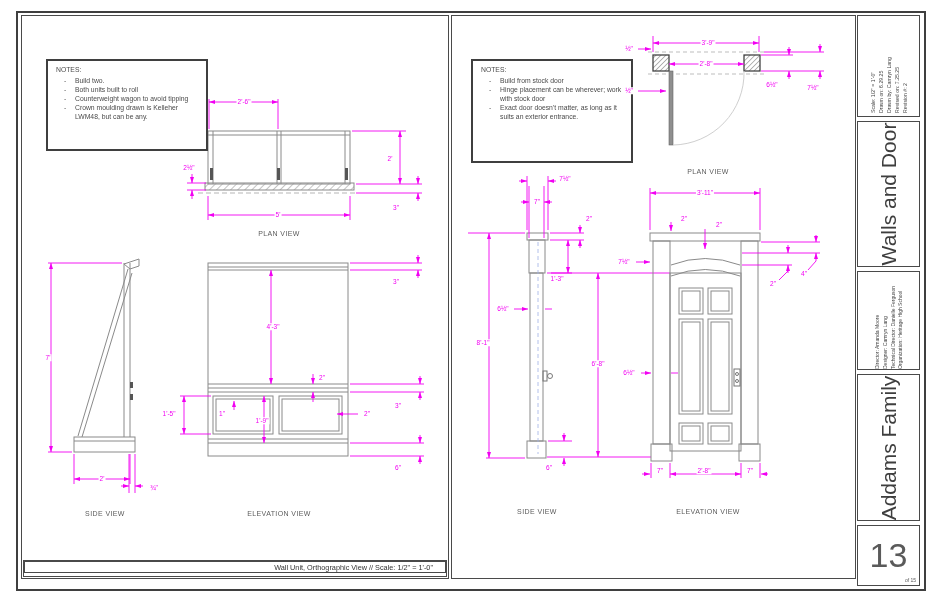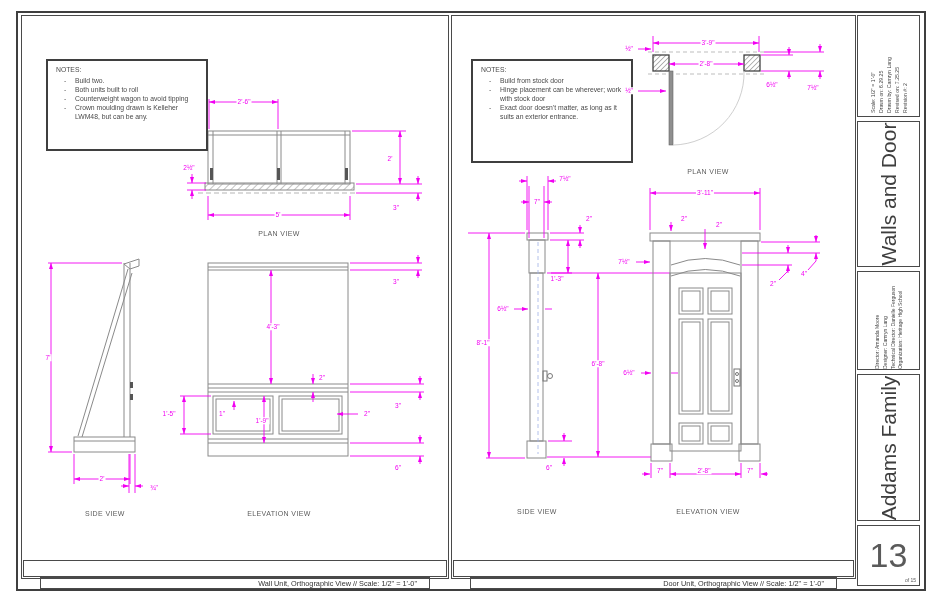--- a/index.html
+++ b/index.html
@@ -16,21 +16,21 @@
   .notes-title{margin-bottom:2px;}
   .note-row{display:flex;}
   .note-dash{flex:0 0 19px;padding-left:8px;box-sizing:border-box;}
   .note-text{flex:1;padding-right:2px;}
   .dim{position:absolute;transform:translate(-50%,-50%);color:#f200f2;font-size:6.5px;
        line-height:1.15;background:#fff;padding:0 1px;white-space:nowrap;z-index:3;}
   .vlabel{position:absolute;transform:translate(-50%,-50%);color:#5c5c5c;font-size:7px;
           letter-spacing:.4px;white-space:nowrap;z-index:3;}
   .caption-bar{position:absolute;left:1px;right:1px;bottom:1px;height:15px;
                border:1px solid #4a4a4a;background:#fff;z-index:4;}
-  .caption-inner{margin:16px;border:1px solid #4a4a4a;height:9px;line-height:9px;
+  .caption-inner{margin:0;border:1px solid #4a4a4a;height:9px;line-height:9px;
                  font-size:7.3px;color:#333;text-align:right;padding:1px 12px 0 0;}
   .tb-box{position:absolute;left:857px;width:63px;border:1.3px solid #4a4a4a;background:#fff;
           box-sizing:border-box;}
   .rot{position:absolute;left:50%;top:50%;transform:translate(-50%,-50%) rotate(-90deg);}
   .tb-meta{font-size:5.2px;line-height:1.55;color:#444;white-space:nowrap;}
   .tb-title{font-size:21px;color:#3e3e3e;white-space:nowrap;letter-spacing:0px;}
   .tb-page{display:flex;align-items:center;justify-content:center;height:100%;}
   .tb-pagenum{font-size:34px;color:#5a5a5a;}
   .tb-pagetotal{position:absolute;right:3px;bottom:2px;font-size:5px;color:#5a5a5a;}
 </style>
@@ -362,23 +362,20 @@
     <span class="dim" style="left:321px;top:268px;">2"</span>
     <span class="dim" style="left:177px;top:357px;">6½"</span>
     <span class="dim" style="left:208px;top:455px;">7"</span>
     <span class="dim" style="left:252px;top:455px;">2'-8"</span>
     <span class="dim" style="left:298px;top:455px;">7"</span>
 
     <span class="vlabel" style="left:256px;top:155px;">PLAN VIEW</span>
     <span class="vlabel" style="left:85px;top:495px;">SIDE VIEW</span>
     <span class="vlabel" style="left:256px;top:495px;">ELEVATION VIEW</span>
 
-    <div class="caption-bar">
-      <div class="caption-inner">Door Unit, Orthographic View // Scale: 1/2" = 1'-0"</div>
-    </div>
   </section>
 
   <aside>
     <div class="tb-box" style="top:15px;height:102px;">
       <div class="rot tb-meta" style="width:94px;">
         <div>Scale: 1/2" = 1'-0"</div>
         <div>Drawn on: 6.29.25</div>
         <div>Drawn by: Camryn Lang</div>
         <div>Revised on: 7.25.25</div>
         <div>Revision #: 2</div>

